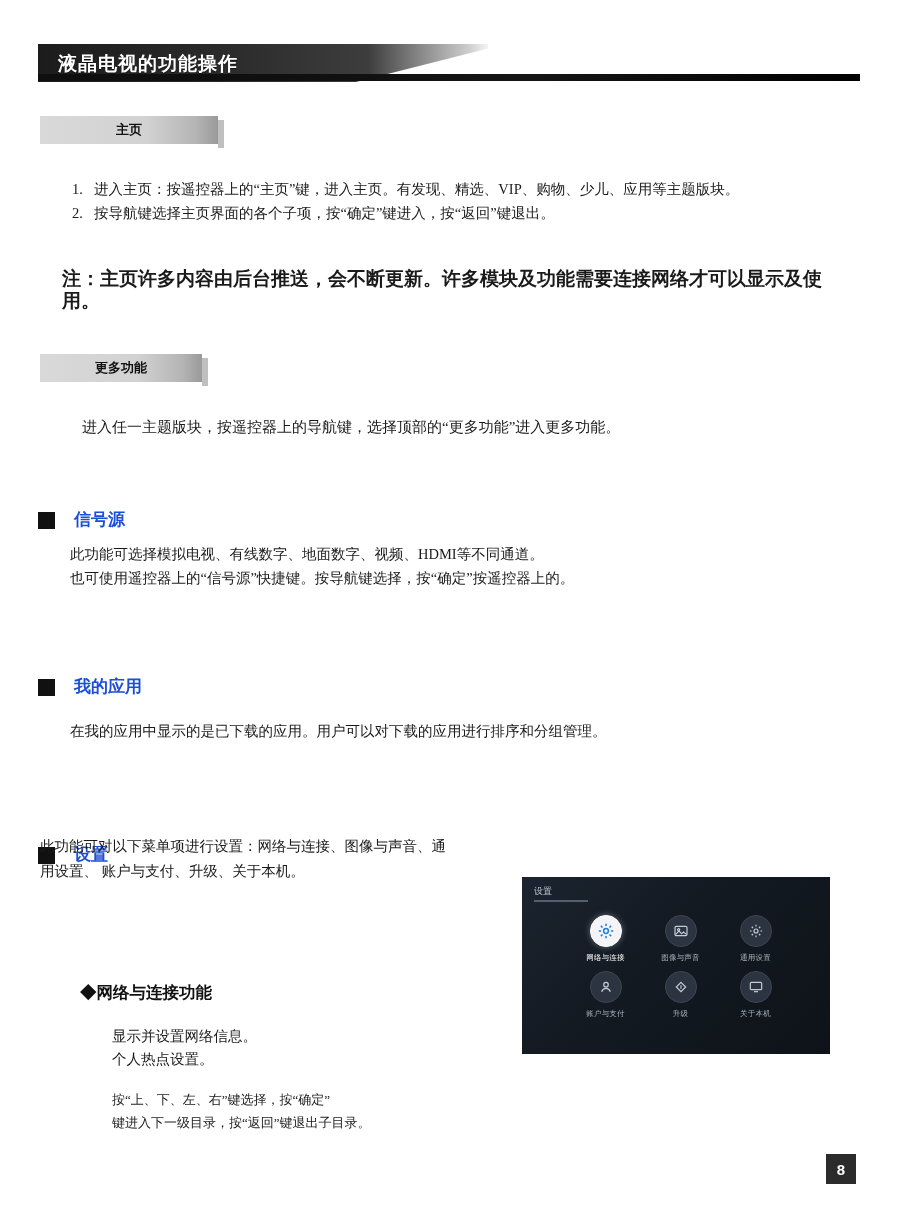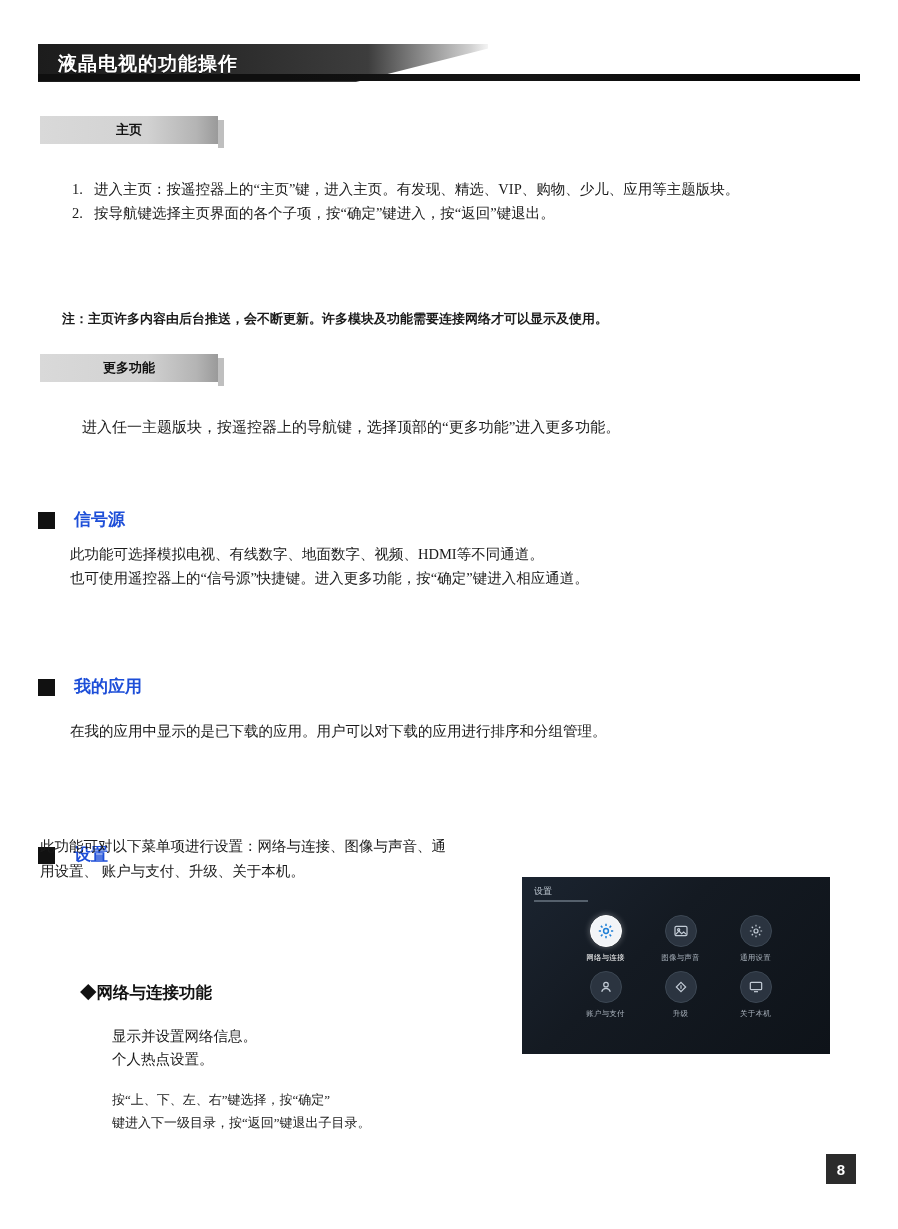--- a/index.html
+++ b/index.html
@@ -99,21 +99,21 @@
     content: "";
     position: absolute;
     right: -6px;
     top: 4px;
     width: 6px;
     height: 28px;
     background: #bfbfbf;
   }
 
   #chip-home { left: 40px; top: 116px; width: 178px; }
-  #chip-more { left: 40px; top: 354px; width: 178px; }
+  #chip-more { left: 40px; top: 354px; width: 162px; }
 
   
   .para {
     position: absolute;
     font-size: 14.5px;
     line-height: 23px;
     color: #1a1a1a;
     font-family: "Liberation Serif", "DejaVu Serif", serif;
   }
   .serif {
@@ -142,24 +142,23 @@
     top: 0;
     width: 20px;
     text-align: left;
   }
 
   #note {
     position: absolute;
     left: 62px;
     top: 268px;
     width: 780px;
-    font-size: 13px;
+    font-size: 19px;
     font-weight: bold;
     line-height: 22px;
-    margin-top: 40px;
   }
 
   #more-body {
     position: absolute;
     left: 82px;
     top: 415px;
     width: 740px;
     font-size: 15px;
     line-height: 24px;
   }
@@ -318,21 +317,21 @@
 </div>
 
 <div class="para" id="more-body">进入任一主题版块，按遥控器上的导航键，选择顶部的“更多功能”进入更多功能。</div>
 
 <div class="sq-head" id="head-source">
   <span class="sq"></span>
   <span class="sq-title sans">信号源</span>
 </div>
 <div class="para" id="body-source">
   <div>此功能可选择模拟电视、有线数字、地面数字、视频、HDMI等不同通道。</div>
-  <div>也可使用遥控器上的“信号源”快捷键。进入更多功能，按“确定”键进入相应通道。</div>
+  <div>也可使用遥控器上的“信号源”快捷键。按导航键选择，按“确定”按遥控器上的。</div>
 </div>
 
 <div class="sq-head" id="head-apps">
   <span class="sq"></span>
   <span class="sq-title sans">我的应用</span>
 </div>
 <div class="para" id="body-apps">在我的应用中显示的是已下载的应用。用户可以对下载的应用进行排序和分组管理。</div>
 
 <div class="sq-head" id="head-settings">
   <span class="sq"></span>

